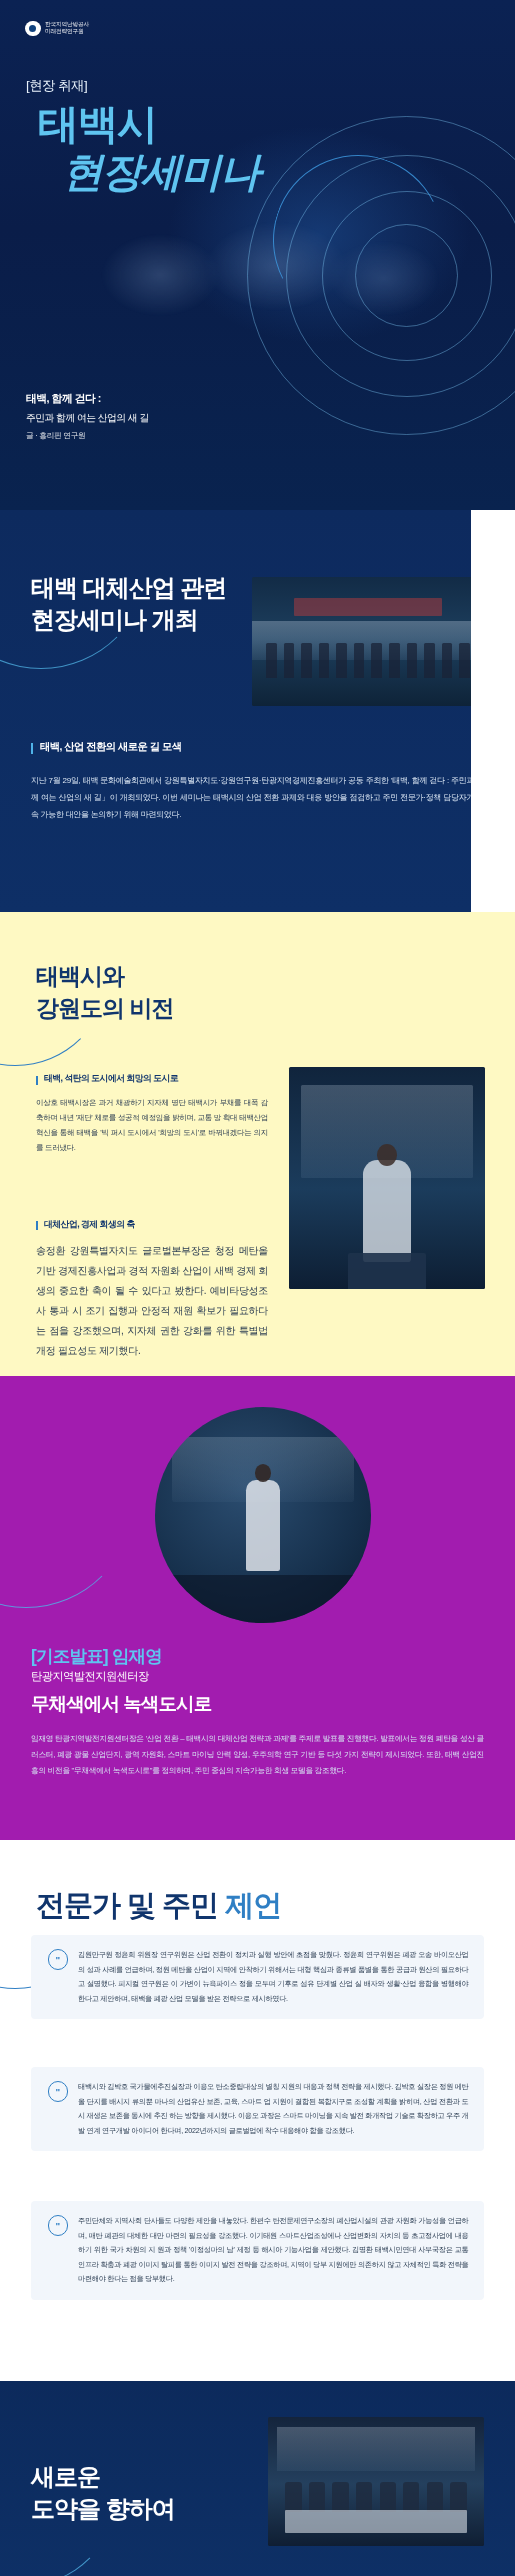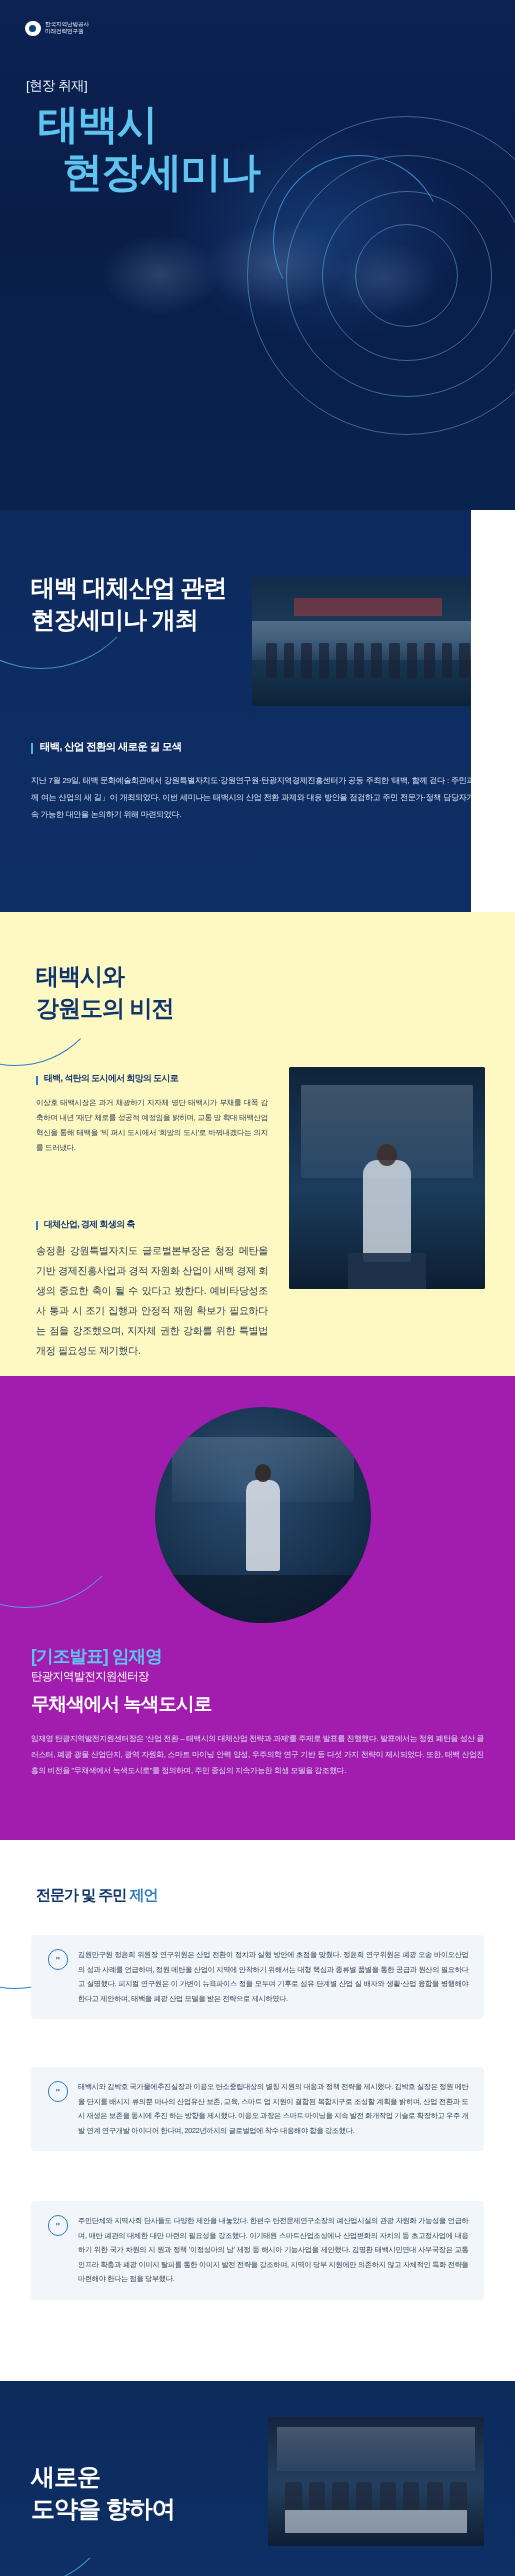--- a/index.html
+++ b/index.html
@@ -62,21 +62,21 @@
   .logo-text { color: #ffffff; font-size: 5.7px; letter-spacing: -0.2px; line-height: 1.3; opacity: .95; }
 
   .hero-tag {
     position: absolute; left: 26px; top: 77px;
     color: #e8f2fb; font-size: 13.4px; letter-spacing: -0.5px; font-weight: 400;
   }
   .hero-title {
     position: absolute; left: 26px; top: 100px;
     color: #5fc4f0; font-size: 41px; line-height: 1.18; font-weight: 700; letter-spacing: -1.5px; margin-left: 12px;
   }
-  .hero-title .l2 { padding-left: 24px; display: block; }
+  .hero-title .l2 { padding-left: 24px; display: block; font-style: italic; }
   .hero-sub {
     position: absolute; left: 26px; top: 392px; color: #ffffff;
   }
   .hero-sub .s1 { font-size: 10.8px; font-weight: 700; letter-spacing: -0.5px; margin-bottom: 6.2px; }
   .hero-sub .s2 { font-size: 9.8px; letter-spacing: -0.5px; margin-bottom: 6.2px; }
   .hero-sub .s3 { font-size: 7.7px; letter-spacing: -0.3px; opacity: .9; }
 
   
   .sec2 {
     position: relative; width: 471px; height: 402px;
@@ -227,21 +227,21 @@
 
   
   .sec5 { position: relative; width: 515px; height: 541px; background: #ffffff; overflow: hidden; }
   .sec5-arc {
     position: absolute; left: -77px; top: -36px; width: 185px; height: 185px;
     border-radius: 50%; border: 1.5px solid #2f7fc4;
     border-right-color: transparent; border-top-color: transparent;
   }
   .sec5-h {
     position: absolute; left: 36px; top: 46px; color: #10356d;
-    font-size: 15px; font-weight: 700; letter-spacing: -1px;
+    font-size: 29px; font-weight: 700; letter-spacing: -1px;
   }
   .sec5-h .accent { color: #2f7fc4; }
   .card {
     position: absolute; left: 31px; width: 453px;
     background: #f2f6fb; border-radius: 4.1px; padding: 13.4px 15.5px 13.4px 47px;
   }
   .card .qmark {
     position: absolute; left: 16.5px; top: 14.4px; width: 20.6px; height: 20.6px; border-radius: 50%;
     border: 1px solid #2f7fc4; color: #2f7fc4; font-size: 9.8px; font-weight: 700;
     display: flex; align-items: center; justify-content: center;
@@ -309,20 +309,25 @@
       <span>한국지역난방공사</span><br>
       <span>미래전략연구원</span>
     </span>
   </div>
 
   <div class="hero-tag">[현장 취재]</div>
   <h1 class="hero-title">
     <span class="l1">태백시</span>
     <span class="l2">현장세미나</span>
   </h1>
+  <div class="hero-sub">
+    <div class="s1">태백, 함께 걷다 :</div>
+    <div class="s2">주민과 함께 여는 산업의 새 길</div>
+    <div class="s3">글 · 홍리핀 연구원</div>
+  </div>
 </section>
 
 <section class="sec2">
   <div class="sec2-arc"></div>
   <h2 class="sec2-h">
     <span>태백 대체산업 관련</span><br>
     <span>현장세미나 개최</span>
   </h2>
   <div class="sec2-photo">
     <span class="banner"></span>

